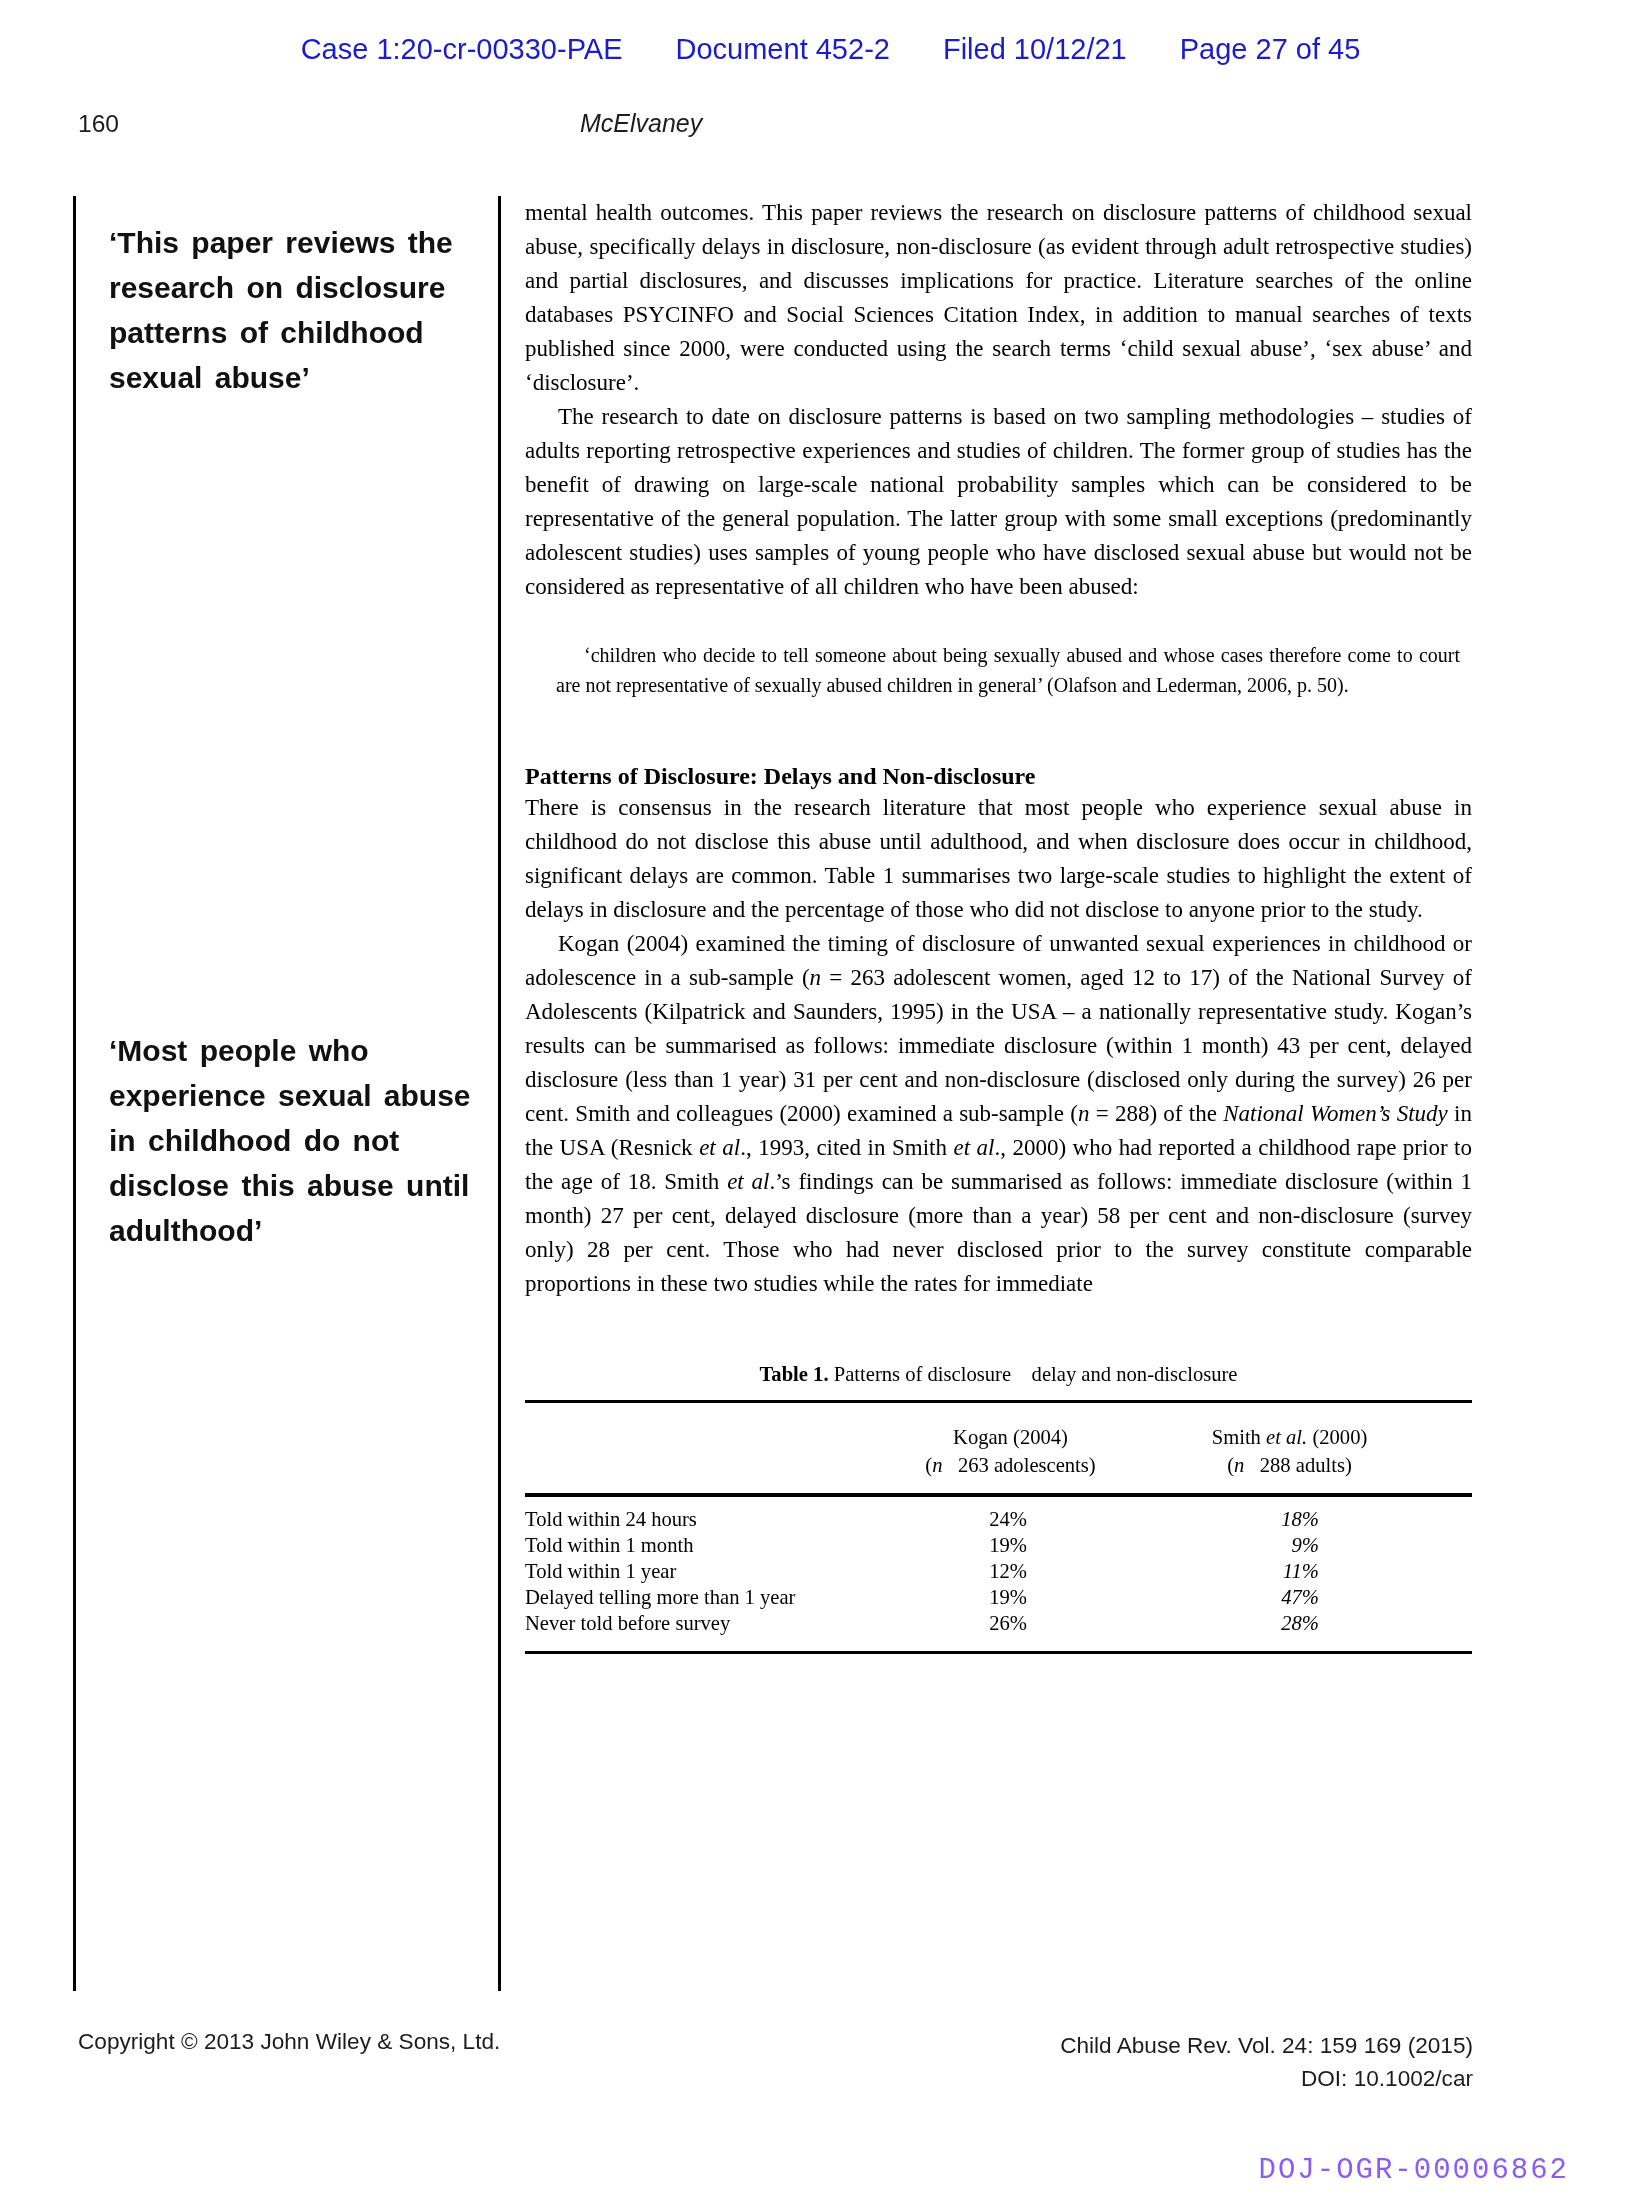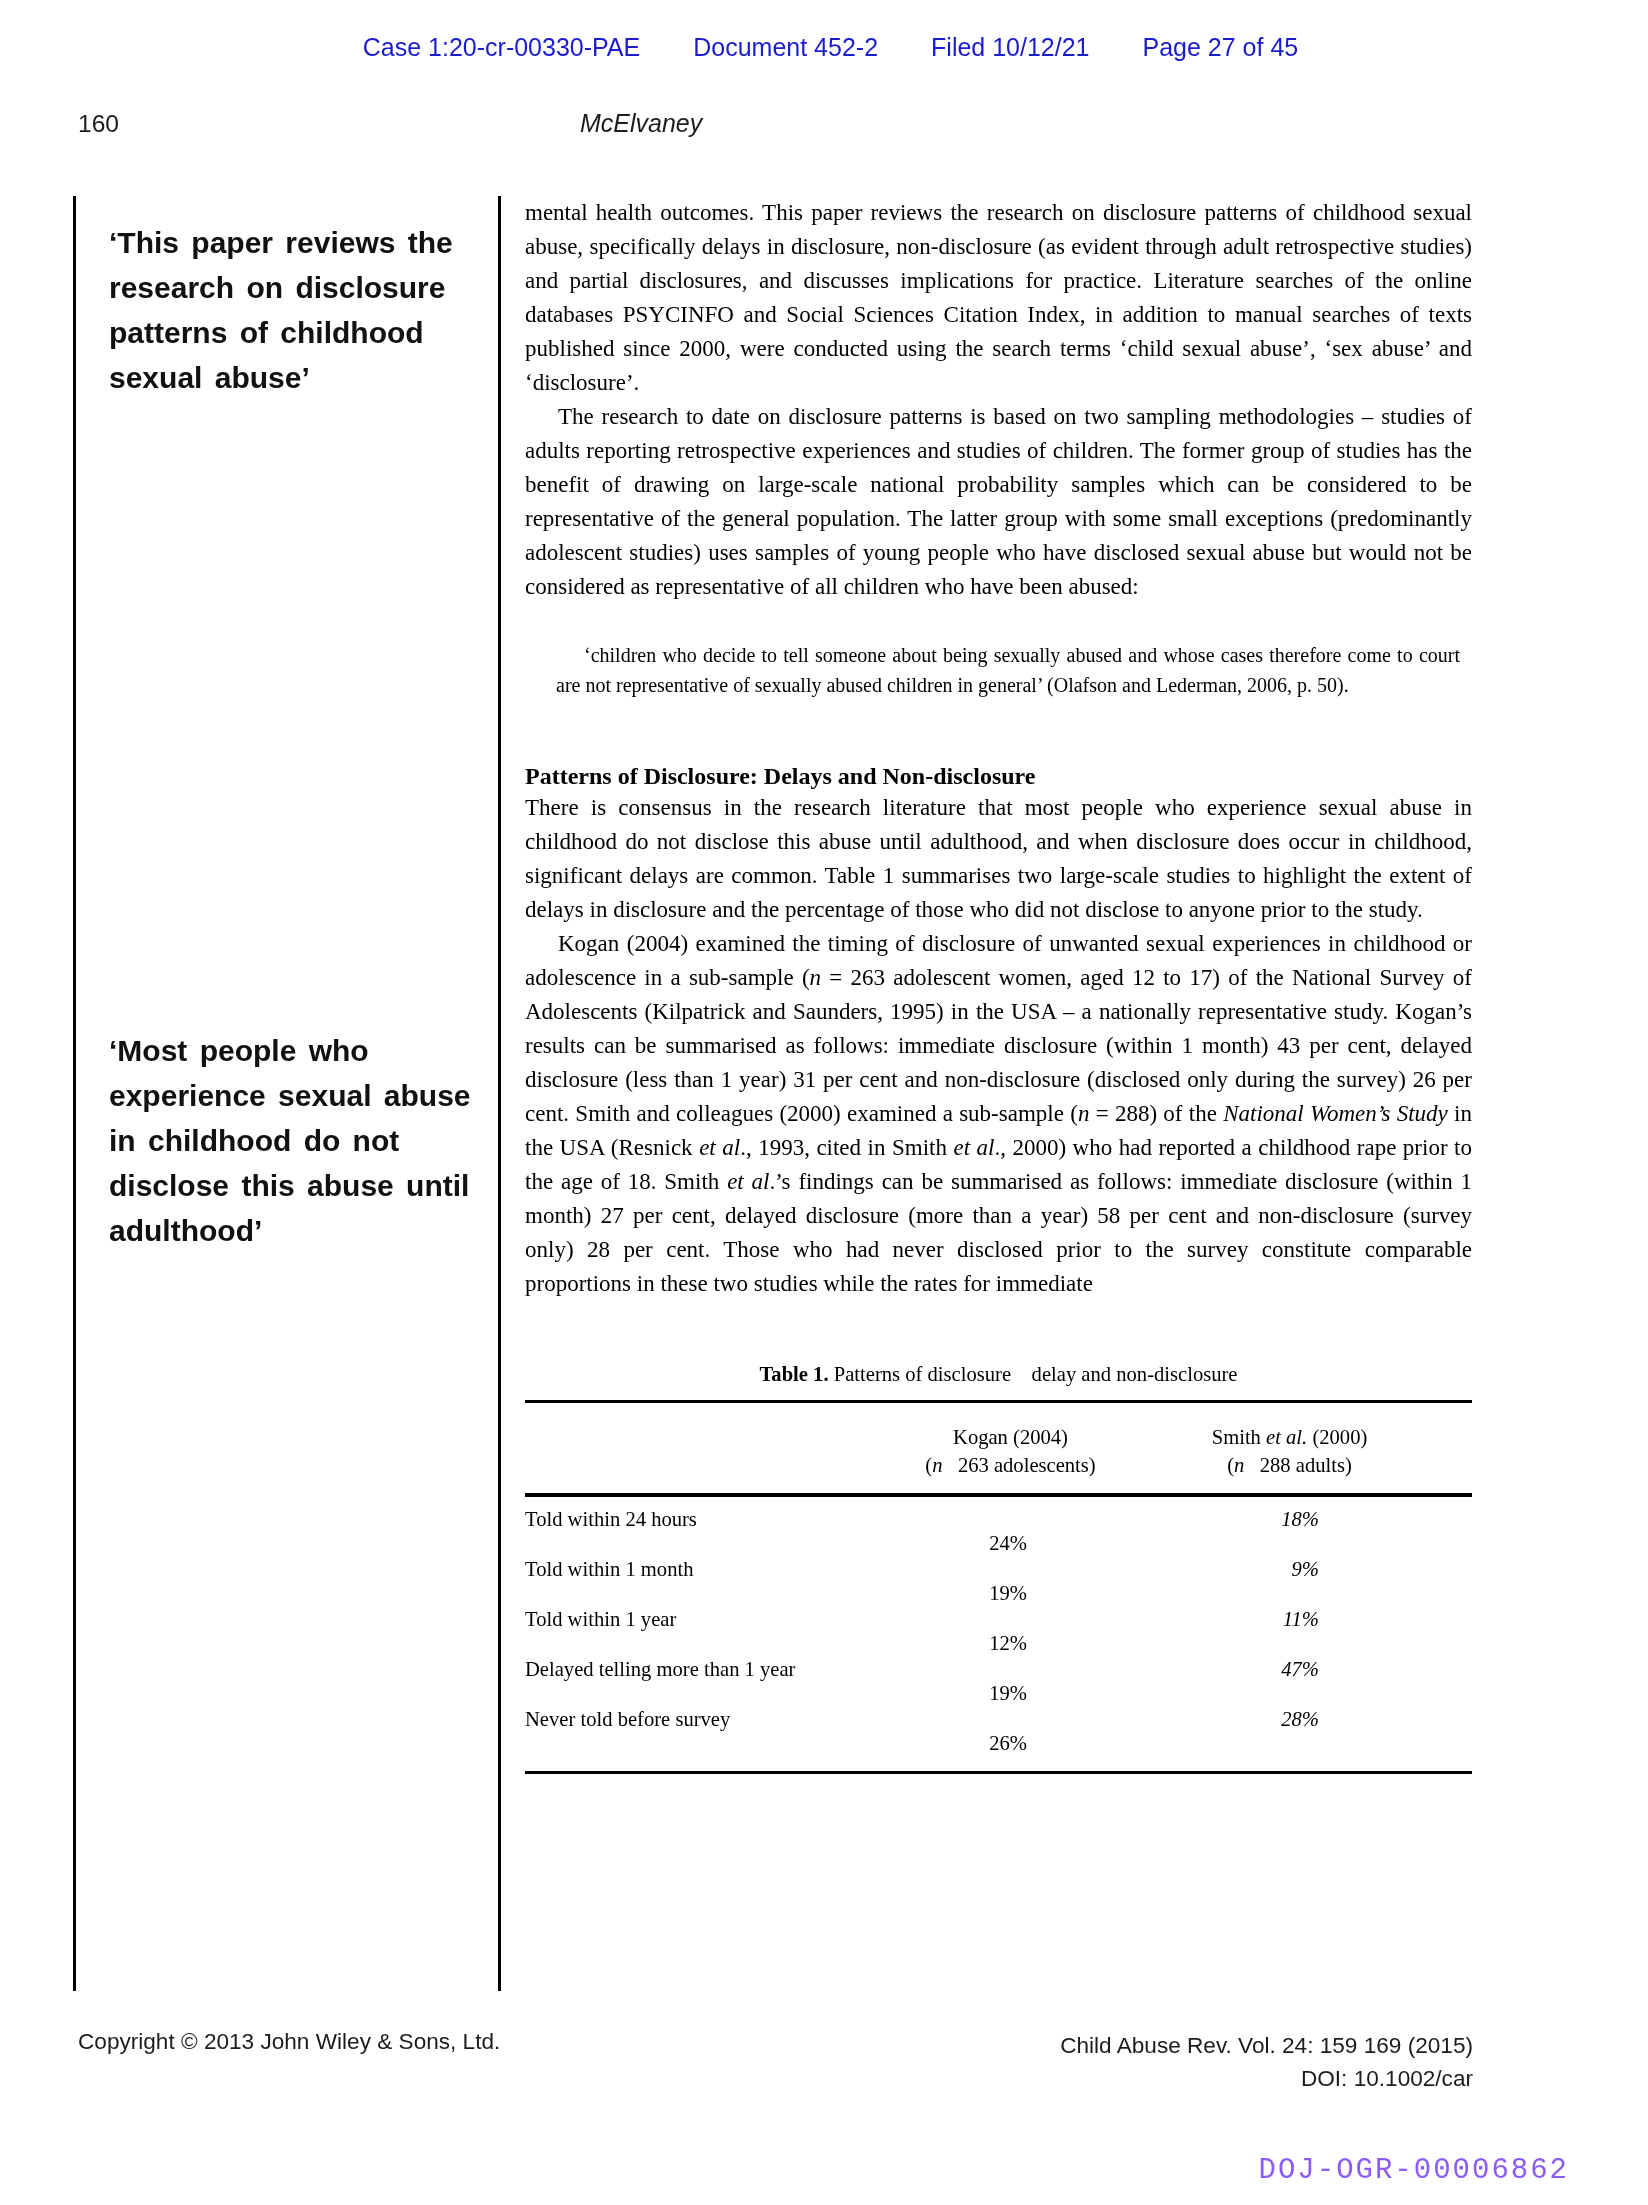--- a/index.html
+++ b/index.html
@@ -9,21 +9,21 @@
     background:#ffffff;
     font-family:"Liberation Serif", serif;
     color:#000;
     overflow:hidden;
   }
   
   .case-header{
     position:absolute;top:33px;left:0;right:0;
     display:flex;justify-content:center;gap:53px;
     font-family:"Liberation Sans", sans-serif;
-    font-size:25px;font-weight:400;color:#1b1bcf;
+    font-size:29px;font-weight:400;color:#1b1bcf;
     white-space:nowrap;
     padding-left:12px;
   }
   
   .folio{
     position:absolute;top:110px;left:78px;
     font-family:"Liberation Sans", sans-serif;
     font-size:24.6px;color:#1c1c1c;
   }
   .running-head{
@@ -83,21 +83,21 @@
     padding:20px 0 14.6px 0;
     font-size:20.6px;line-height:28px;
   }
   .t-head .hcell{text-align:center;}
   .t-body{padding:9.3px 0 14.6px 0;}
   .t-row{
     display:grid;grid-template-columns:346px 279px 279px;
     font-size:20.6px;line-height:26px;
   }
   .t-row .label{text-align:left;}
-  .t-row .v1{text-align:right;padding-right:123px;margin-top:24px;}
+  .t-row .v1{text-align:right;padding-right:123px;}
   .t-row .v2{text-align:right;padding-right:110px;font-style:italic;}
   
   .footer-left{
     position:absolute;left:78px;top:2029px;
     font-family:"Liberation Sans", sans-serif;font-size:22.6px;color:#1c1c1c;
   }
   .footer-right{
     position:absolute;right:176px;top:2029px;
     font-family:"Liberation Sans", sans-serif;font-size:22.6px;line-height:33px;
     text-align:right;color:#1c1c1c;

